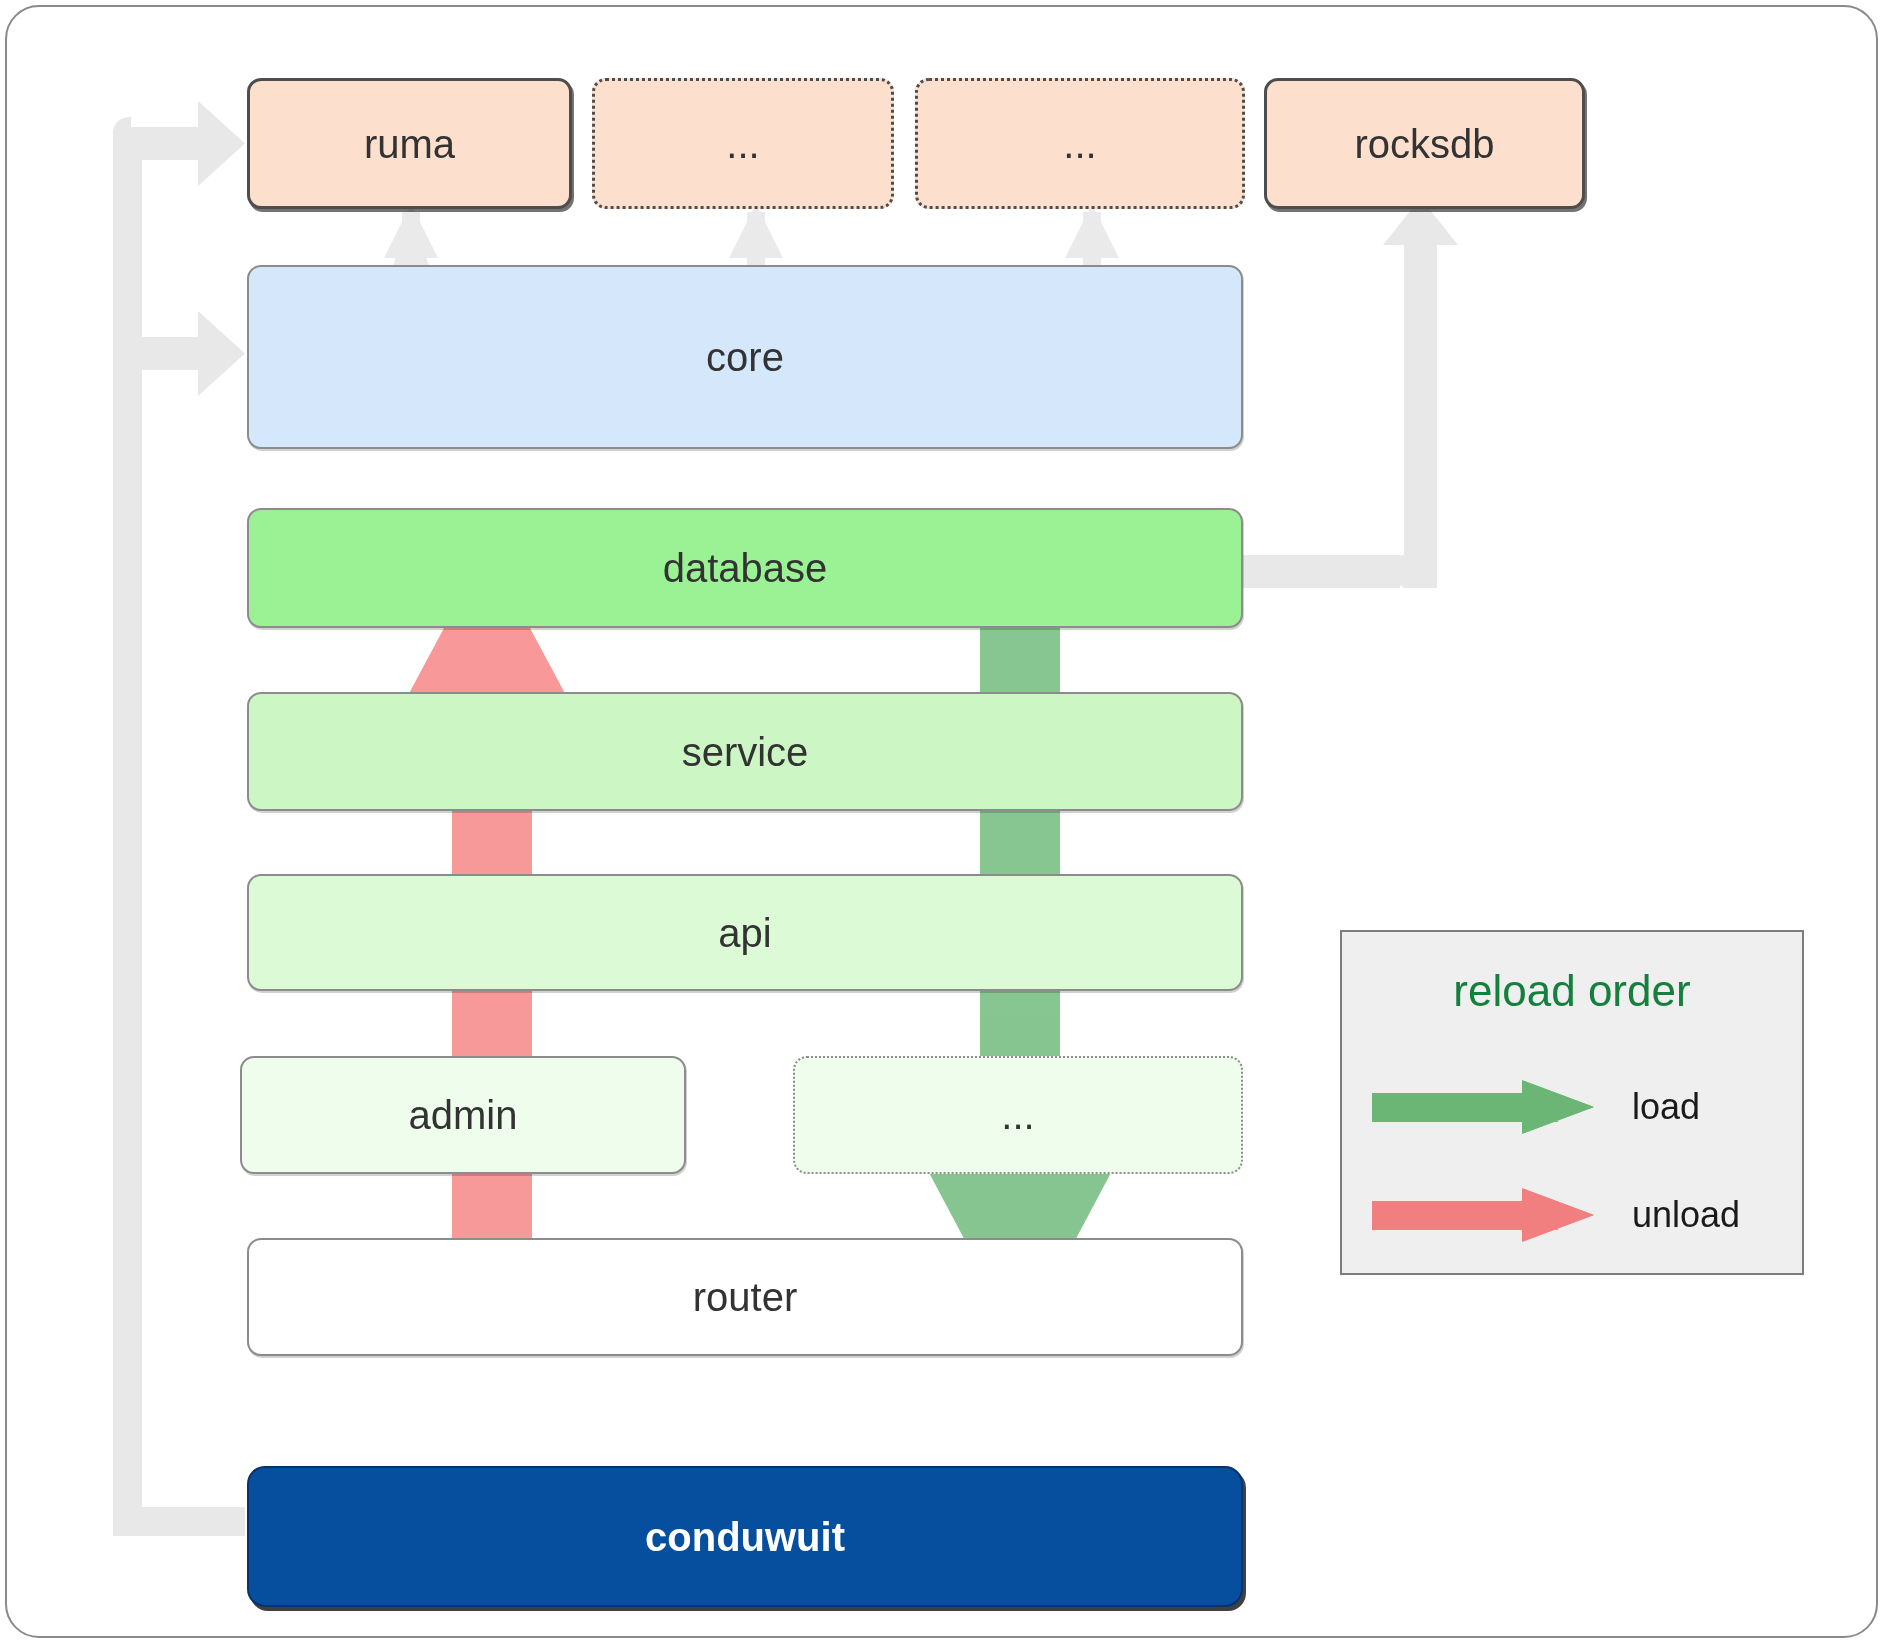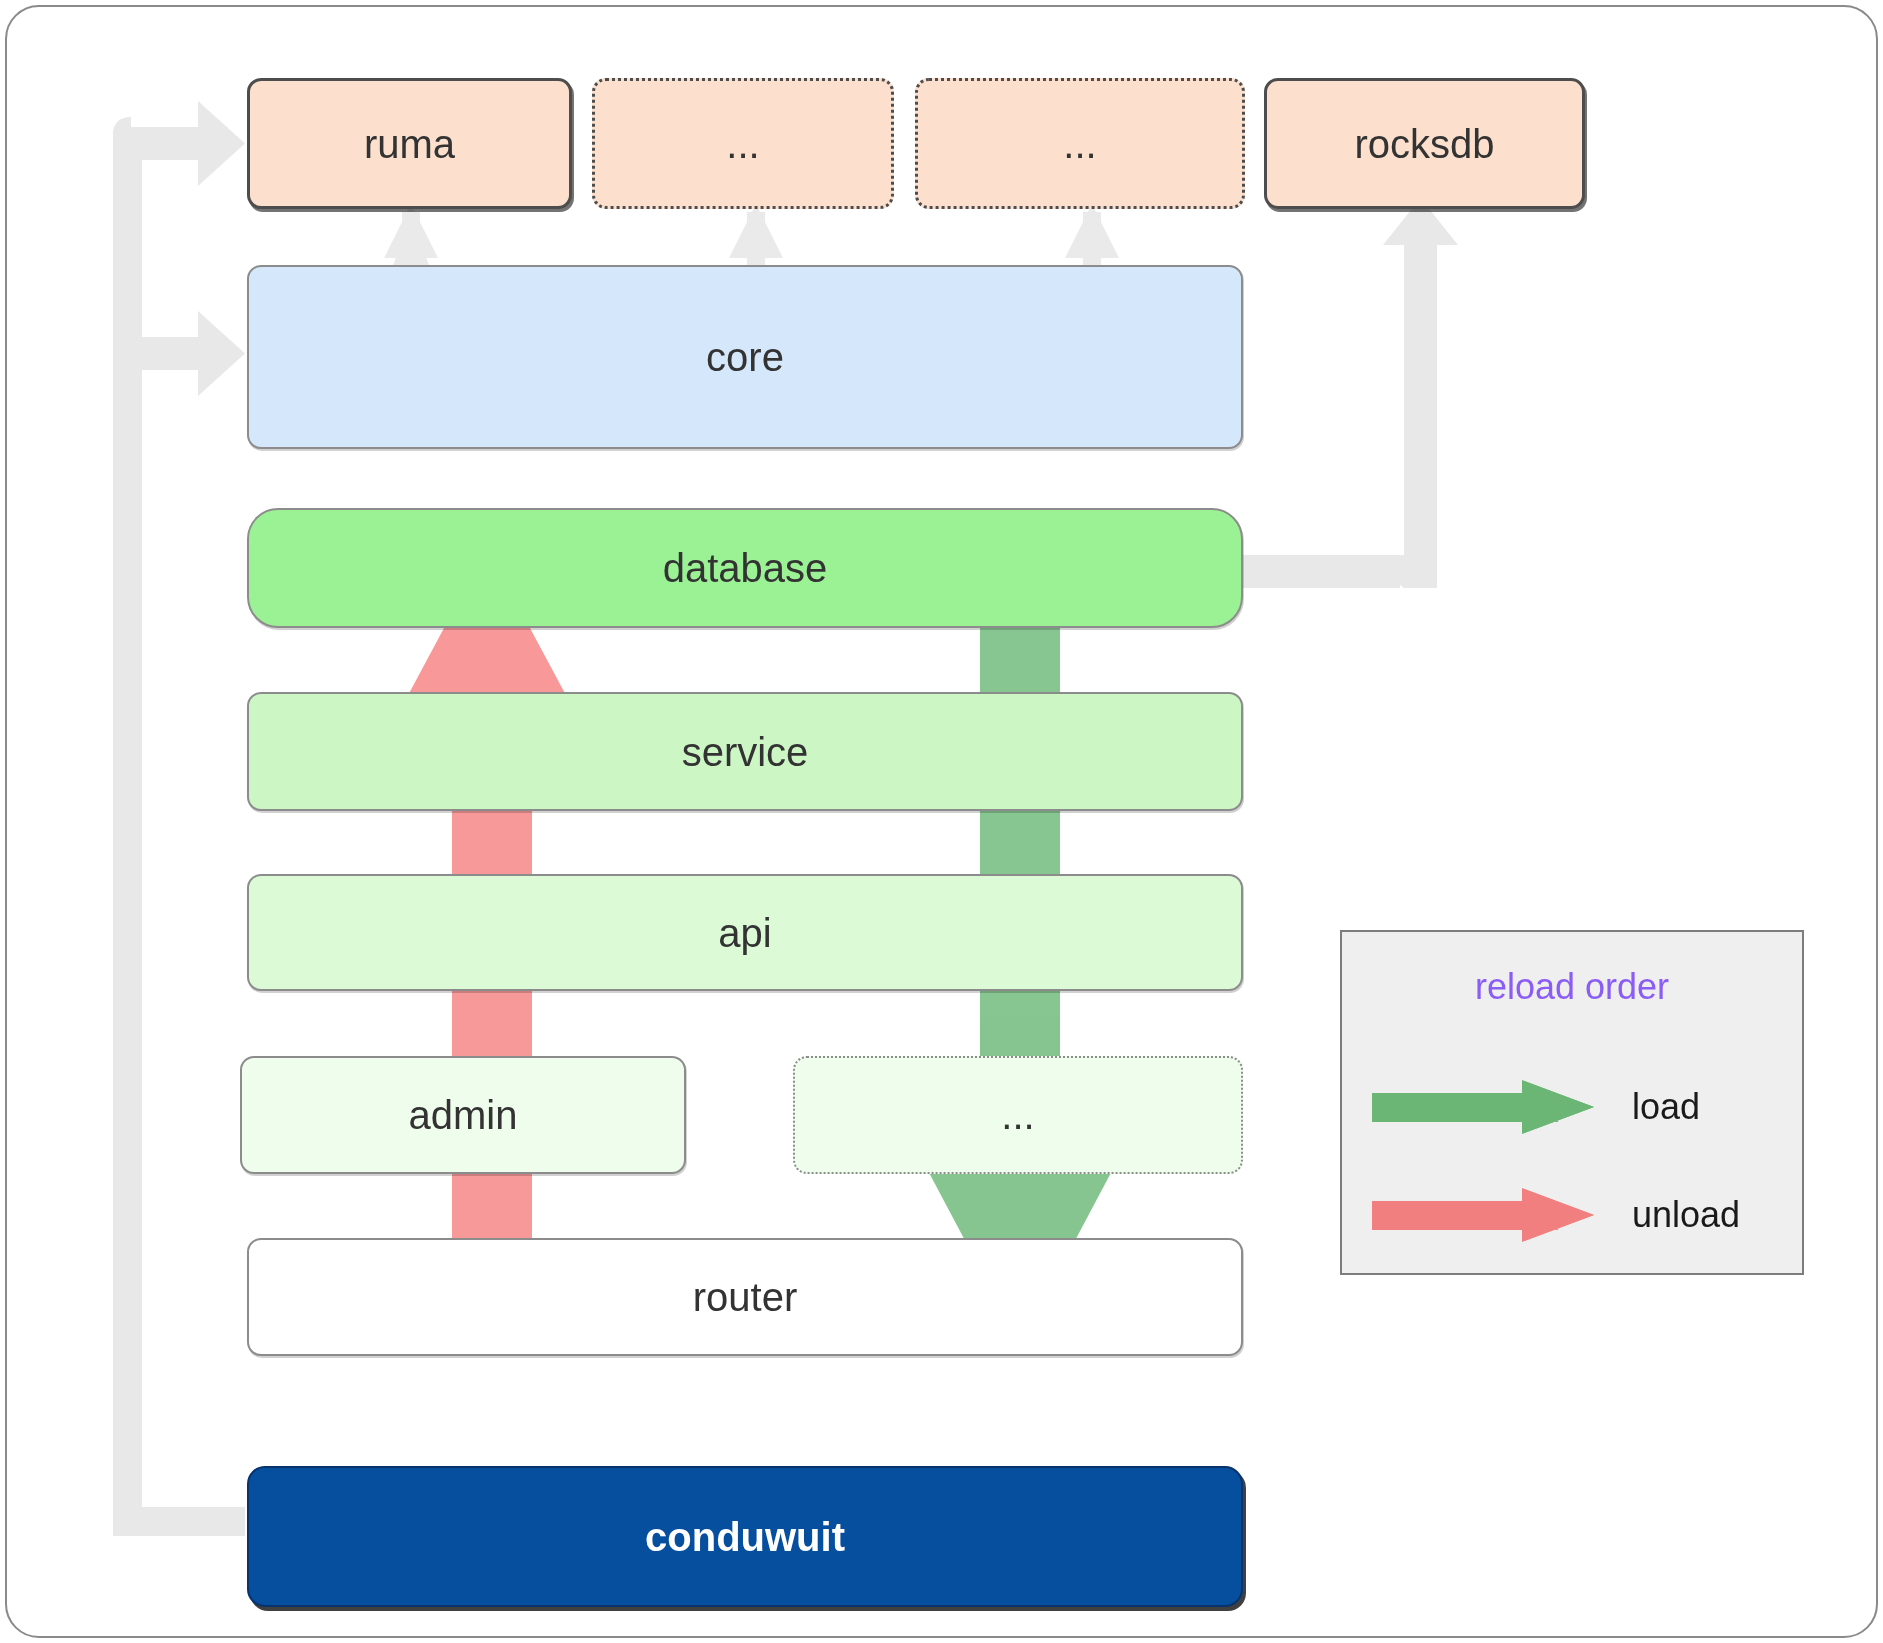--- a/index.html
+++ b/index.html
@@ -87,22 +87,22 @@
     position: absolute;
     background: #efefef;
     border: 2px solid #7d7d7d;
     left: 1340px; top: 930px;
     width: 464px; height: 345px;
   }
   #legend-title {
     position: absolute;
     left: 0; top: 34px; width: 100%;
     text-align: center;
-    font-size: 36px;
-    color: #8b5cf6;
+    font-size: 44px;
+    color: #15803d;
   }
   .legend-row {
     position: absolute;
     left: 0; width: 100%;
     height: 80px;
   }
   .legend-label {
     position: absolute;
     left: 290px;
     top: 50%;
@@ -188,21 +188,21 @@
   </div>
 
   <div class="node dep" style="left:1264px; top:78px; width:321px; height:131px;">
     <span class="lbl">rocksdb</span>
   </div>
 
   <div class="node core-box" style="left:247px; top:265px; width:996px; height:184px;">
     <span class="lbl">core</span>
   </div>
 
-  <div class="node tier t-database" style="left:247px; top:508px; width:996px; height:120px;border-radius:31px;">
+  <div class="node tier t-database" style="left:247px; top:508px; width:996px; height:120px;">
     <span class="lbl">database</span>
   </div>
 
   <div class="node tier t-service" style="left:247px; top:692px; width:996px; height:119px;">
     <span class="lbl">service</span>
   </div>
 
   <div class="node tier t-api" style="left:247px; top:874px; width:996px; height:117px;">
     <span class="lbl">api</span>
   </div>

